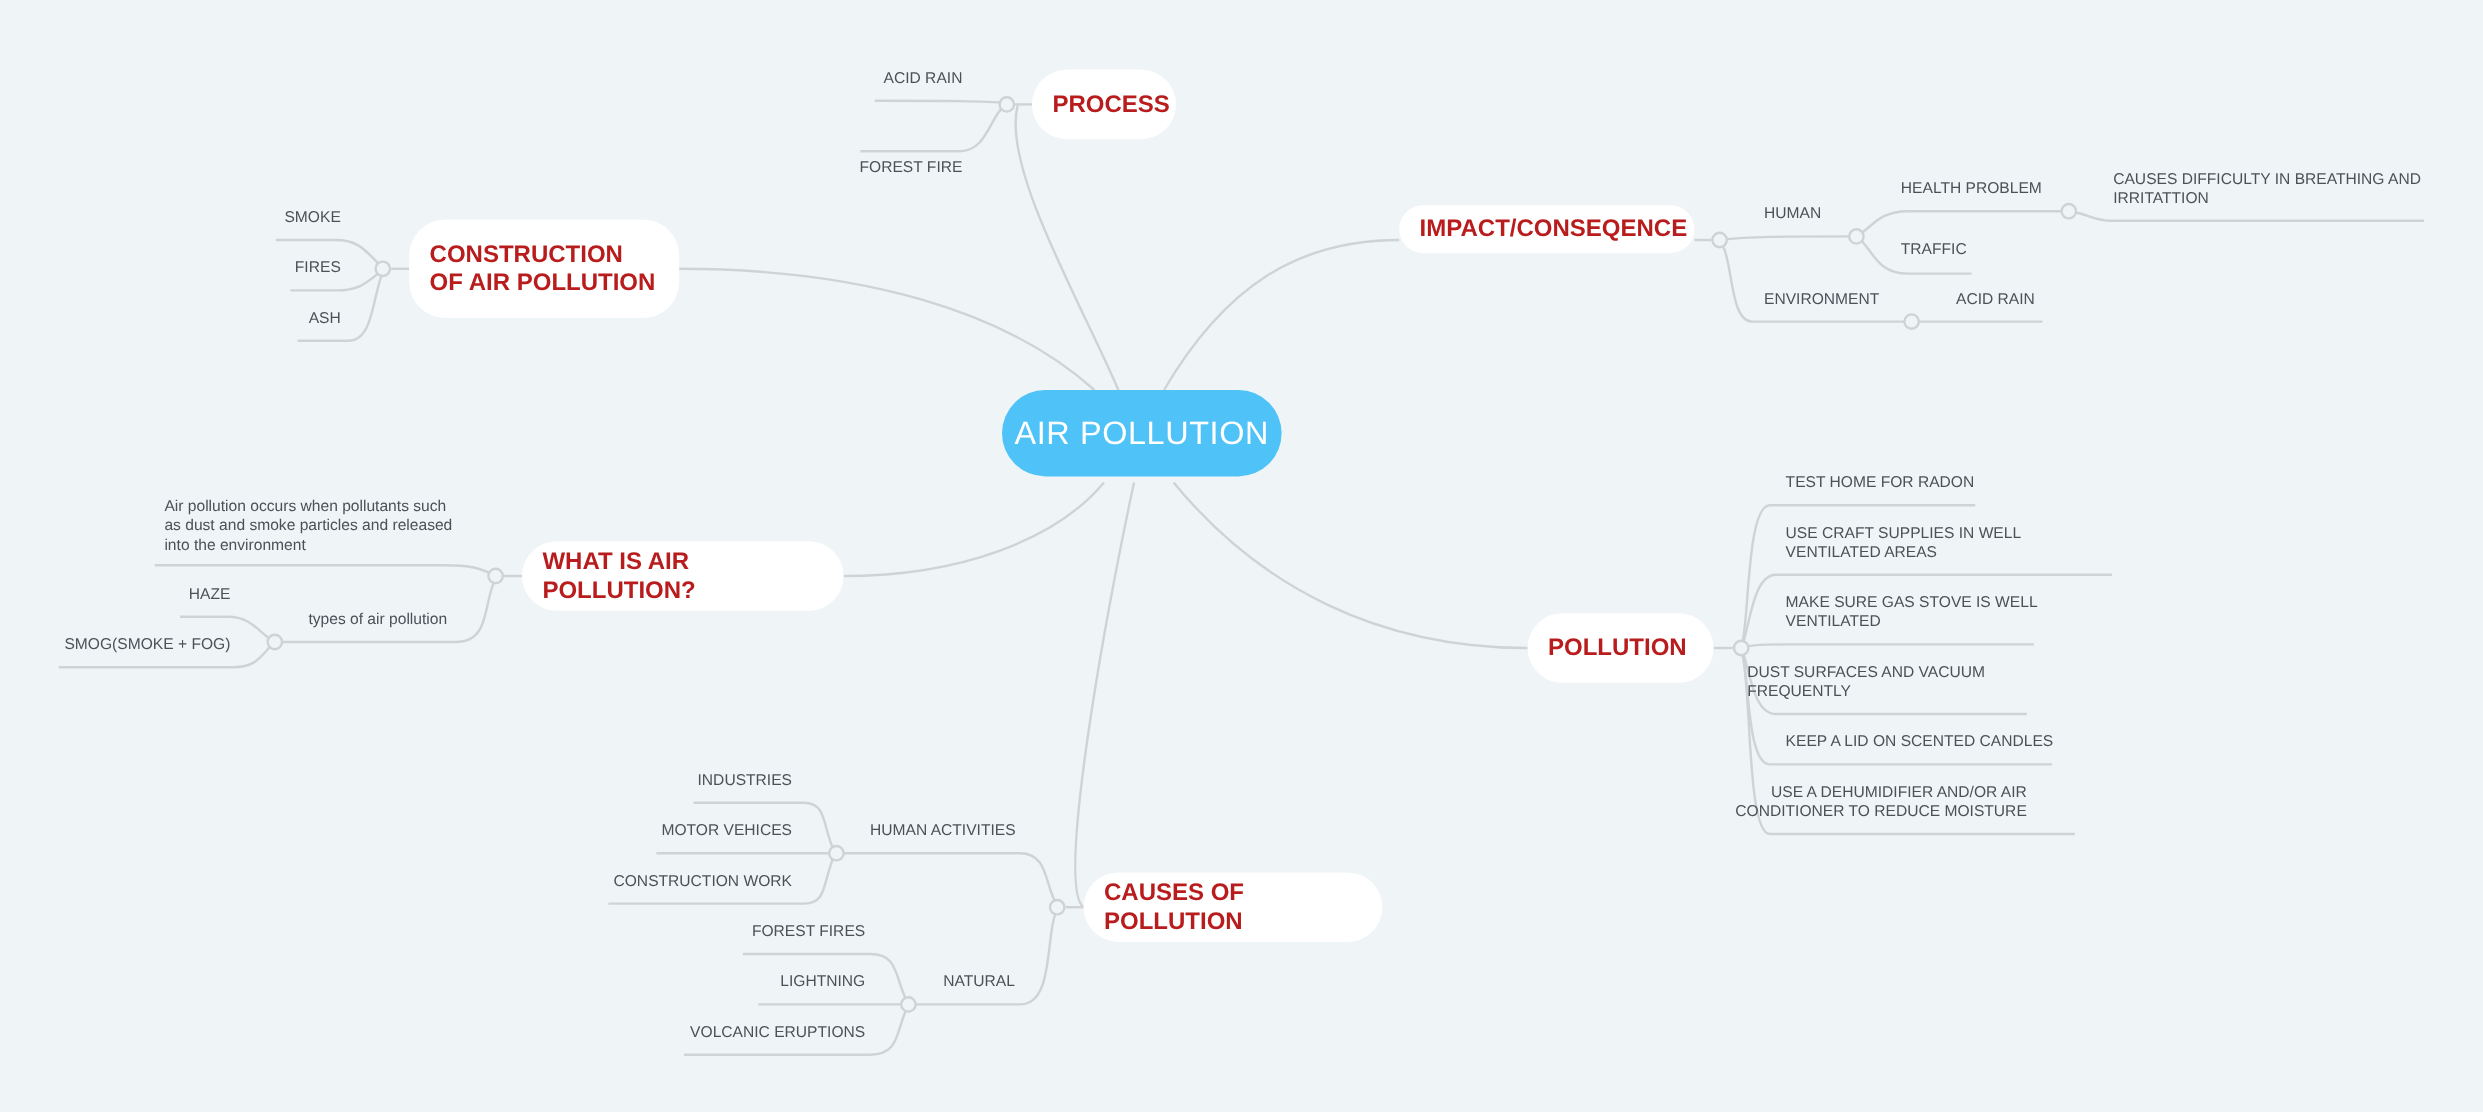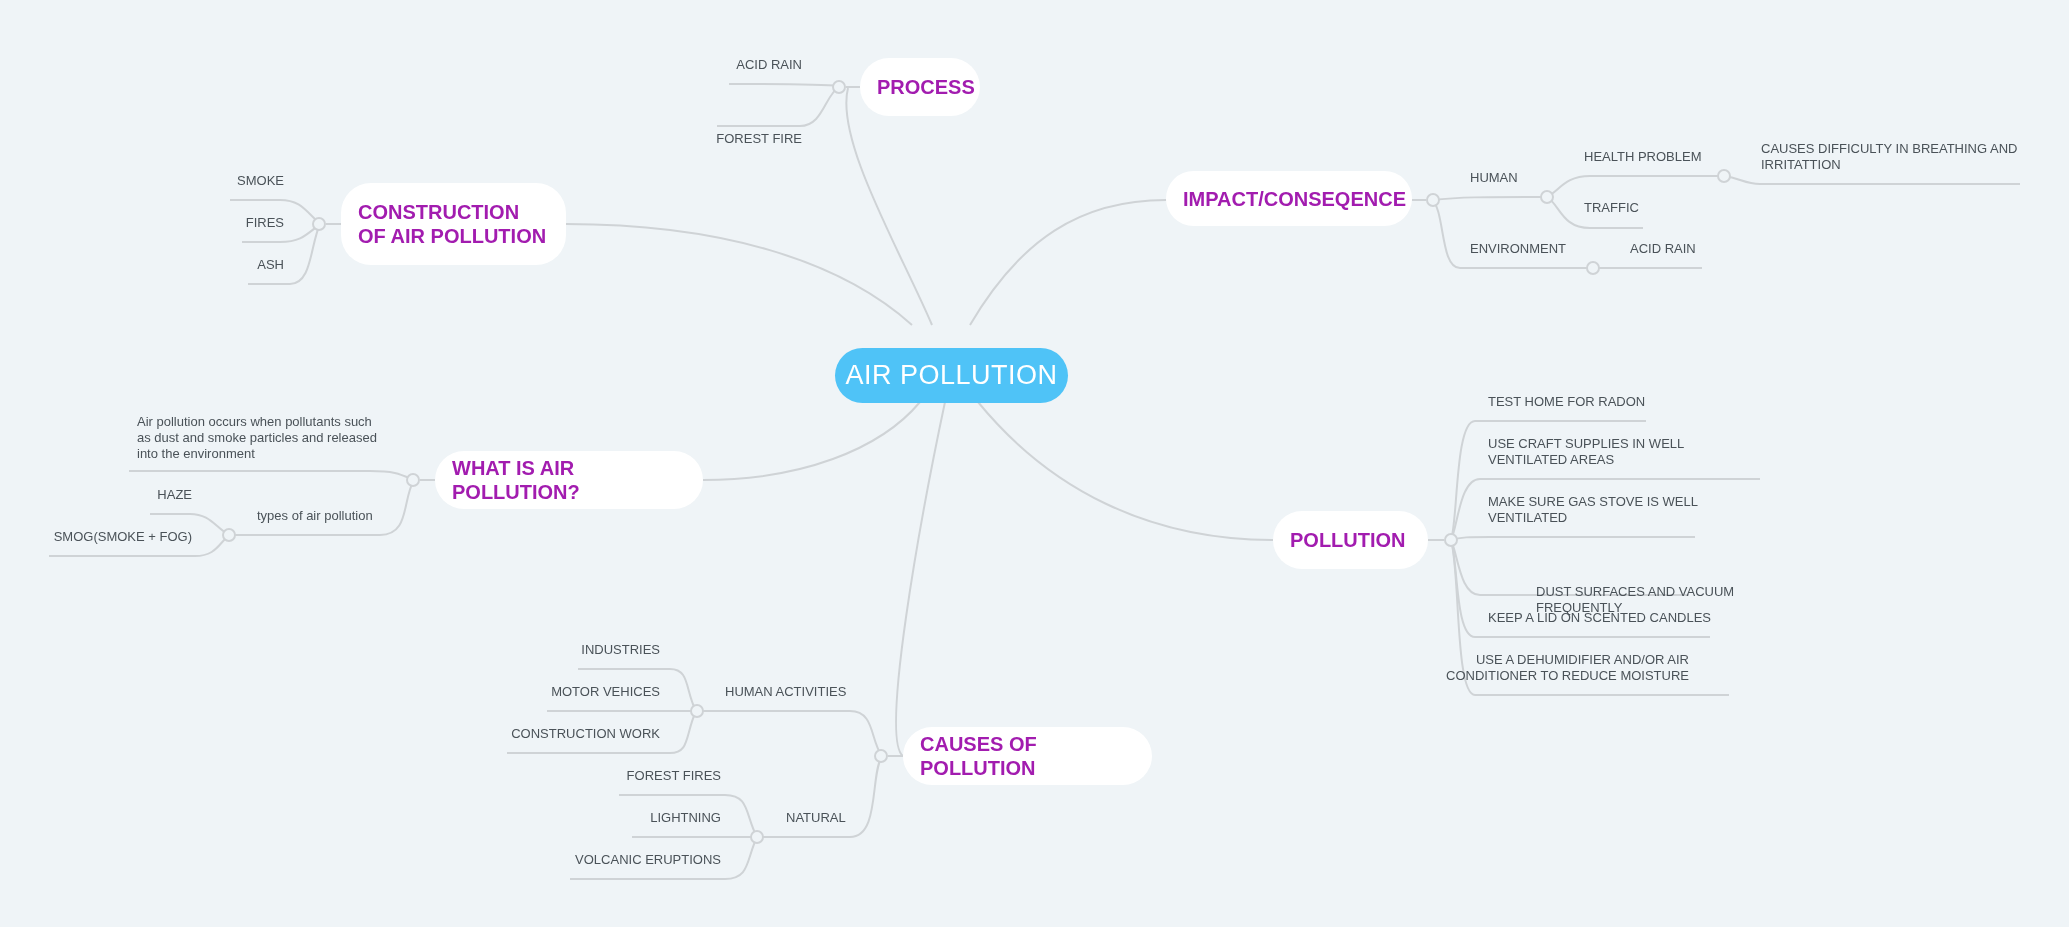--- a/index.html
+++ b/index.html
@@ -5,29 +5,29 @@
   html, body { margin:0; padding:0; }
   body {
     width:2069px; height:927px; position:relative; overflow:hidden;
     background:#eff4f7;
     font-family:"Liberation Sans", "DejaVu Sans", sans-serif;
   }
   svg.links { position:absolute; left:0; top:0; width:2069px; height:927px; }
   svg.links path, svg.links line { fill:none; stroke:#cfd3d6; stroke-width:2; }
   svg.links circle { fill:#eff4f7; stroke:#cfd3d6; stroke-width:2; }
   .central {
-    position:absolute; left:835px; top:325px; width:233px; height:55px;
+    position:absolute; left:835px; top:325px; width:233px; height:72px;
     background:#4fc3f7; border-radius:39px;
     display:flex; align-items:center; justify-content:center;
-    color:#ffffff; font-size:27px; letter-spacing:0.5px;margin-top:23px;
+    color:#ffffff; font-size:27px; letter-spacing:0.5px;
   }
   .main {
     position:absolute; background:#ffffff; border-radius:30px;
     display:flex; align-items:center; padding:0 17px; box-sizing:border-box;
-    color:#a21caf; font-weight:bold; font-size:20px; line-height:24px;
+    color:#b91c1c; font-weight:bold; font-size:20px; line-height:24px;
   }
   .leaf {
     position:absolute; color:#4a5258; font-size:13px; line-height:16px;
     white-space:nowrap;
   }
   .leaf.r { text-align:right; }
   .leaf.wrap { white-space:normal; }
 </style>
 </head>
 <body>
@@ -104,21 +104,21 @@
 <div class="central">
   <span>AIR POLLUTION</span>
 </div>
 
 <div class="main" style="left:860px;top:58px;width:120px;height:58px;">
   <span>PROCESS</span>
 </div>
 <div class="leaf r" style="left:720px;top:57px;width:82px;">ACID RAIN</div>
 <div class="leaf r" style="left:700px;top:99px;width:102px;margin-top:32px;">FOREST FIRE</div>
 
-<div class="main" style="left:1166px;top:171px;width:246px;height:55px;text-align:center;">
+<div class="main" style="left:1166px;top:171px;width:246px;height:40px;text-align:center;">
   <span>IMPACT/CONSEQENCE</span>
 </div>
 <div class="leaf" style="left:1470px;top:170px;">HUMAN</div>
 <div class="leaf" style="left:1584px;top:149px;">HEALTH PROBLEM</div>
 <div class="leaf wrap" style="left:1761px;top:141px;width:262px;">CAUSES DIFFICULTY IN BREATHING  AND IRRITATTION</div>
 <div class="leaf" style="left:1584px;top:200px;">TRAFFIC</div>
 <div class="leaf" style="left:1470px;top:241px;">ENVIRONMENT</div>
 <div class="leaf" style="left:1630px;top:241px;">ACID RAIN</div>
 
 <div class="main" style="left:341px;top:183px;width:225px;height:82px;">
@@ -135,21 +135,21 @@
 <div class="leaf" style="left:257px;top:508px;">types of air pollution</div>
 <div class="leaf r" style="left:130px;top:487px;width:62px;">HAZE</div>
 <div class="leaf r" style="left:50px;top:529px;width:142px;">SMOG(SMOKE + FOG)</div>
 
 <div class="main" style="left:1273px;top:511px;width:155px;height:58px;">
   <span>POLLUTION</span>
 </div>
 <div class="leaf" style="left:1488px;top:394px;">TEST HOME FOR RADON</div>
 <div class="leaf wrap" style="left:1488px;top:436px;width:275px;">USE CRAFT SUPPLIES IN WELL VENTILATED AREAS</div>
 <div class="leaf wrap" style="left:1488px;top:494px;width:210px;">MAKE SURE GAS STOVE IS WELL VENTILATED</div>
-<div class="leaf wrap" style="left:1536px;top:552px;width:200px;margin-top:32px;">DUST SURFACES AND VACUUM FREQUENTLY</div>
+<div class="leaf wrap" style="left:1456px;top:552px;width:200px;">DUST SURFACES AND VACUUM FREQUENTLY</div>
 <div class="leaf" style="left:1488px;top:610px;">KEEP A LID ON SCENTED CANDLES</div>
 <div class="leaf wrap" style="left:1444px;top:652px;width:245px;text-align:right;">USE A DEHUMIDIFIER AND/OR AIR CONDITIONER TO REDUCE MOISTURE</div>
 
 <div class="main" style="left:903px;top:727px;width:249px;height:58px;">
   <span>CAUSES OF POLLUTION</span>
 </div>
 <div class="leaf" style="left:725px;top:684px;">HUMAN ACTIVITIES</div>
 <div class="leaf r" style="left:560px;top:642px;width:100px;">INDUSTRIES</div>
 <div class="leaf r" style="left:530px;top:684px;width:130px;">MOTOR VEHICES</div>
 <div class="leaf r" style="left:500px;top:726px;width:160px;">CONSTRUCTION WORK</div>

